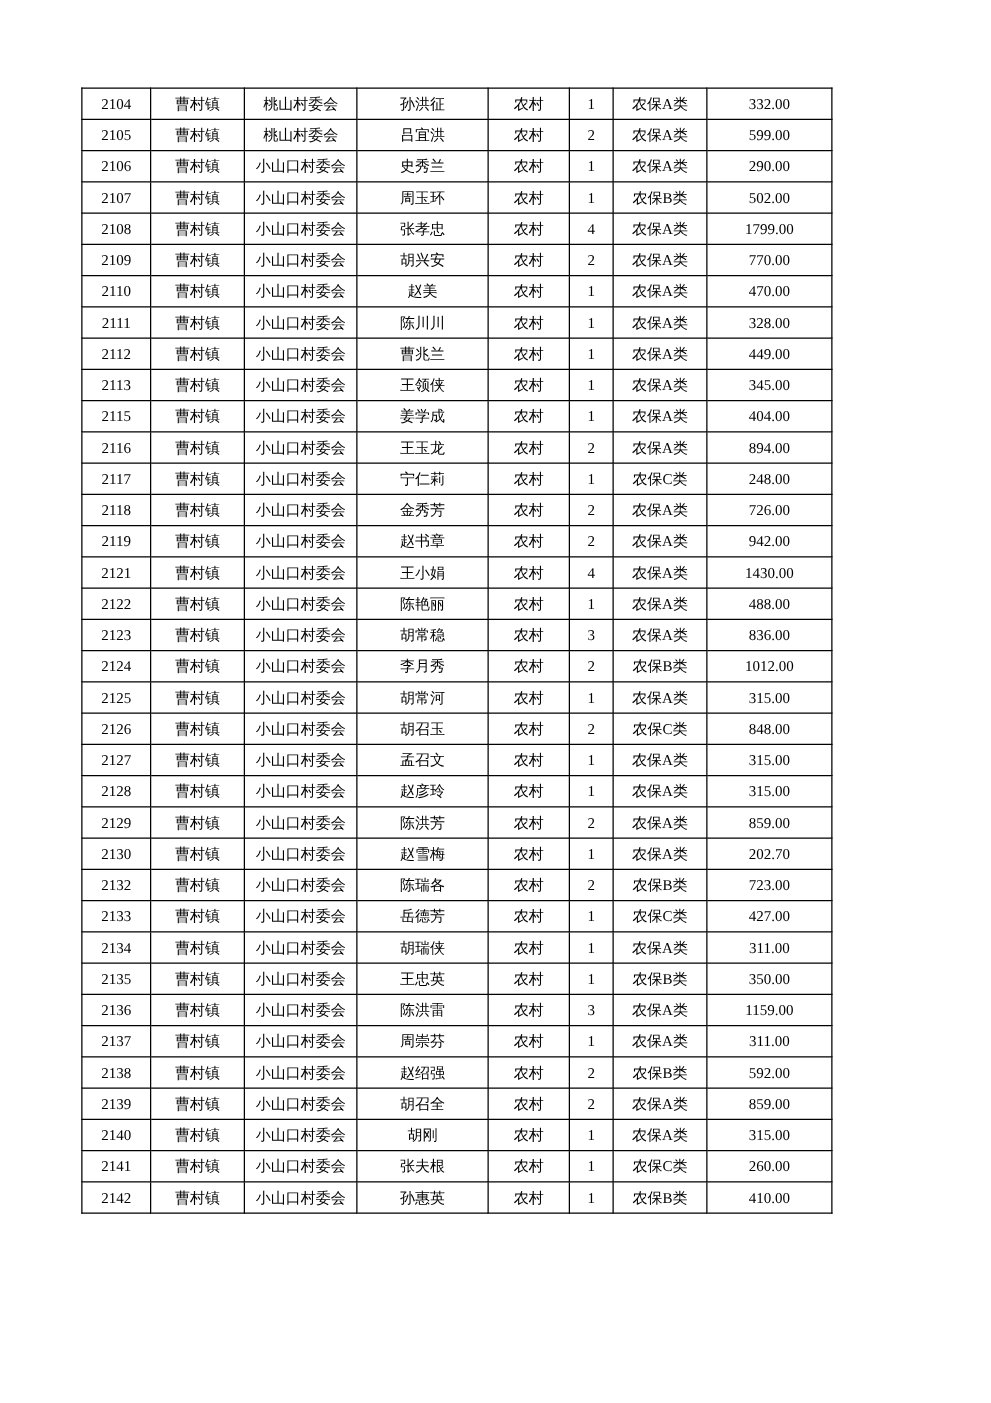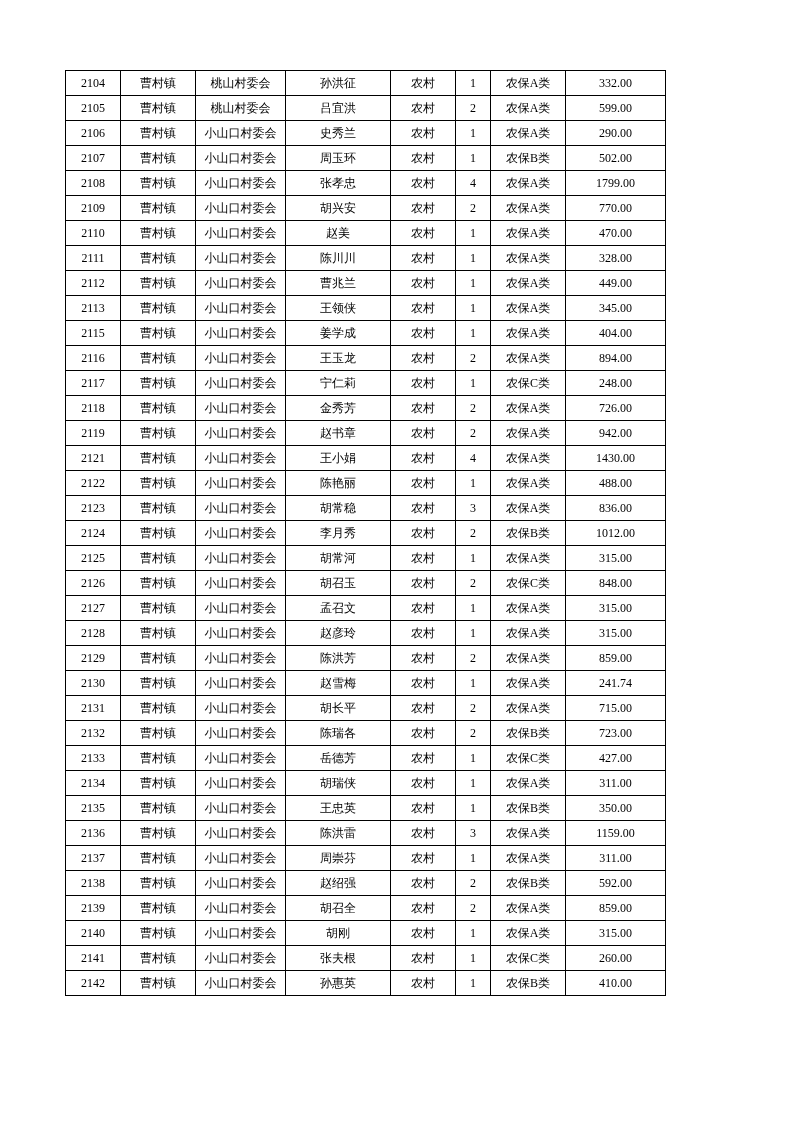--- a/index.html
+++ b/index.html
@@ -306,31 +306,21 @@
           <td class="c7">859.00</td>
         </tr>
         <tr>
           <td class="c0">2130</td>
           <td class="c1">曹村镇</td>
           <td class="c2">小山口村委会</td>
           <td class="c3">赵雪梅</td>
           <td class="c4">农村</td>
           <td class="c5">1</td>
           <td class="c6">农保A类</td>
-          <td class="c7">241.74</td>
-        </tr>
-        <tr>
-          <td class="c0">2131</td>
-          <td class="c1">曹村镇</td>
-          <td class="c2">小山口村委会</td>
-          <td class="c3">胡长平</td>
-          <td class="c4">农村</td>
-          <td class="c5">2</td>
-          <td class="c6">农保A类</td>
-          <td class="c7">715.00</td>
+          <td class="c7">202.70</td>
         </tr>
         <tr>
           <td class="c0">2132</td>
           <td class="c1">曹村镇</td>
           <td class="c2">小山口村委会</td>
           <td class="c3">陈瑞各</td>
           <td class="c4">农村</td>
           <td class="c5">2</td>
           <td class="c6">农保B类</td>
           <td class="c7">723.00</td>

